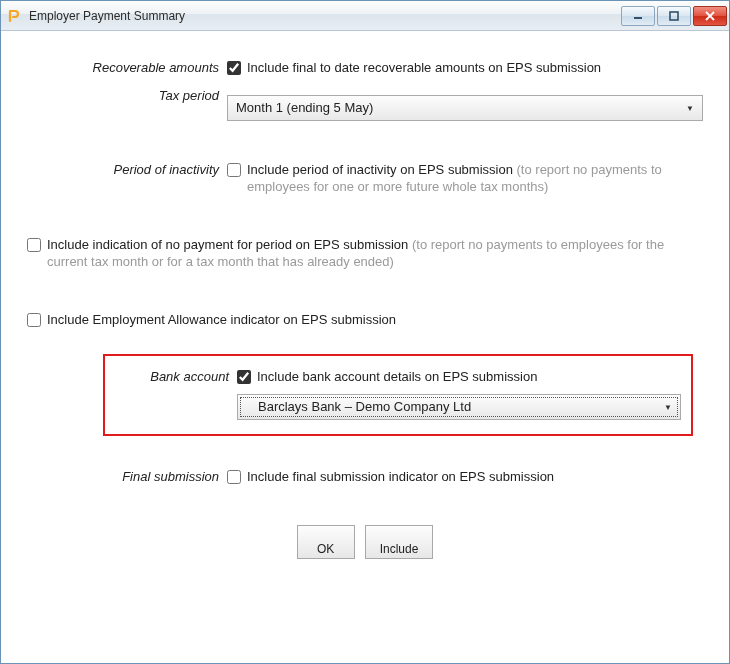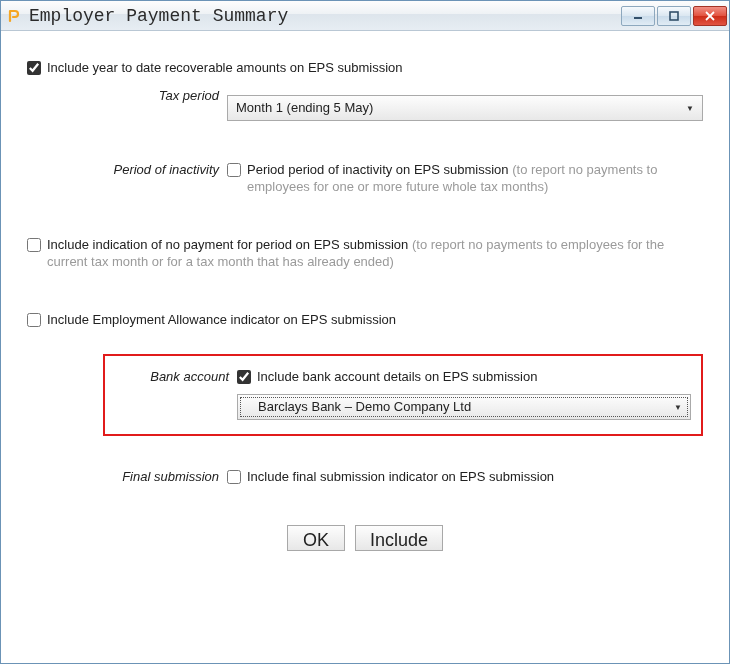--- a/index.html
+++ b/index.html
@@ -28,22 +28,21 @@
   }
   .titlebar .app-icon {
     width: 16px; height: 16px;
     margin-right: 6px;
     display: inline-flex;
     align-items: center; justify-content: center;
   }
   .titlebar .title {
     flex: 1;
     color: #2b2b2b;
-    font-size: 18px;
-    font-family: Liberation Mono, monospace;
+    font-size: 12px;
   }
   .win-controls {
     display: flex;
     align-items: center;
     height: 100%;
   }
   .win-btn {
     width: 34px; height: 20px;
     margin-left: 2px;
     border: 1px solid #8da8be;
@@ -114,38 +113,38 @@
   .select-caret {
     position: absolute;
     right: 8px; top: 50%;
     transform: translateY(-50%);
     font-size: 8px;
     color: #333;
   }
   .highlight-box {
     border: 2px solid #e11b1b;
     padding: 12px 10px 14px 10px;
-    margin: -4px 0 32px 76px;
+    margin: -4px 10px 32px 76px;
   }
   .highlight-box .row { margin-bottom: 0; }
   .highlight-box .label-col { width: 122px; }
   .footer-buttons {
     display: flex;
     justify-content: center;
     gap: 10px;
     margin-top: 6px;
   }
   .btn {
     min-width: 58px;
     height: 26px;
-    padding: 4px 14px;
+    padding: 16px 14px;
     border: 1px solid #a8a8a8;
     background: linear-gradient(to bottom, #fdfdfd, #e7e7e7);
     color: #222;
-    font-size: 18px;
+    font-size: 12px;
     cursor: pointer;
   }
 </style>
 </head>
 <body>
 
 <div class="window">
 
   <div class="titlebar">
     <span class="app-icon">
@@ -170,45 +169,46 @@
           <line x1="1" y1="1" x2="9" y2="9" stroke="#fff" stroke-width="1.8"></line>
           <line x1="9" y1="1" x2="1" y2="9" stroke="#fff" stroke-width="1.8"></line>
         </svg>
       </div>
     </div>
   </div>
 
   <div class="content">
 
     <div class="row tight">
+      <div class="label-col">Recoverable amounts</div>
       <div class="field-col">
         <label class="checkbox-line">
           <input type="checkbox" checked="" style="">
-          <span class="checkbox-text">Include year to date recoverable amounts on EPS submission</span>
+          <span class="checkbox-text">Include final to date recoverable amounts on EPS submission</span>
         </label>
       </div>
     </div>
 
     <div class="row">
       <div class="label-col">Tax period</div>
       <div class="field-col">
         <div class="select-look">
           <span>Month 1 (ending 5 May)</span>
           <span class="select-caret">▼</span>
         </div>
       </div>
     </div>
 
     <div class="row">
       <div class="label-col">Period of inactivity</div>
       <div class="field-col">
         <label class="checkbox-line">
           <input type="checkbox" style="">
           <span>
-            <span class="checkbox-text">Period period of inactivity on EPS submission </span><span class="hint">(to report no payments to employees for one or more future whole tax months)</span>
+            <span class="checkbox-text">Include period of inactivity on EPS submission </span><span class="hint">(to report no payments to employees for one or more future whole tax months)</span>
           </span>
         </label>
       </div>
     </div>
 
     <div class="row">
       <div class="field-col">
         <label class="checkbox-line">
           <input type="checkbox" style="">
           <span>

